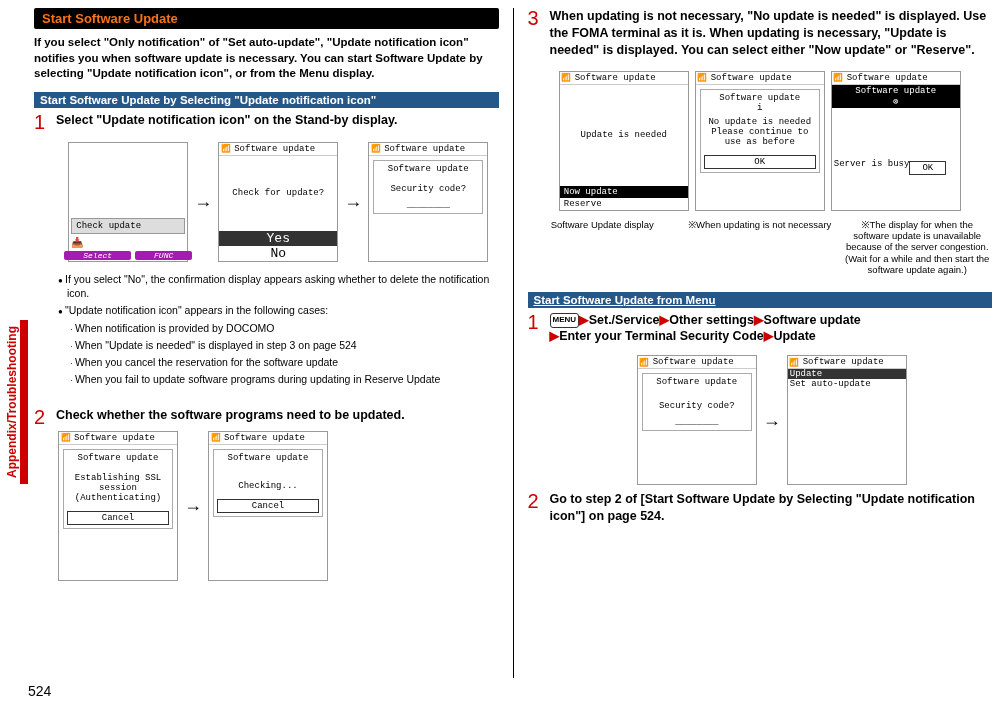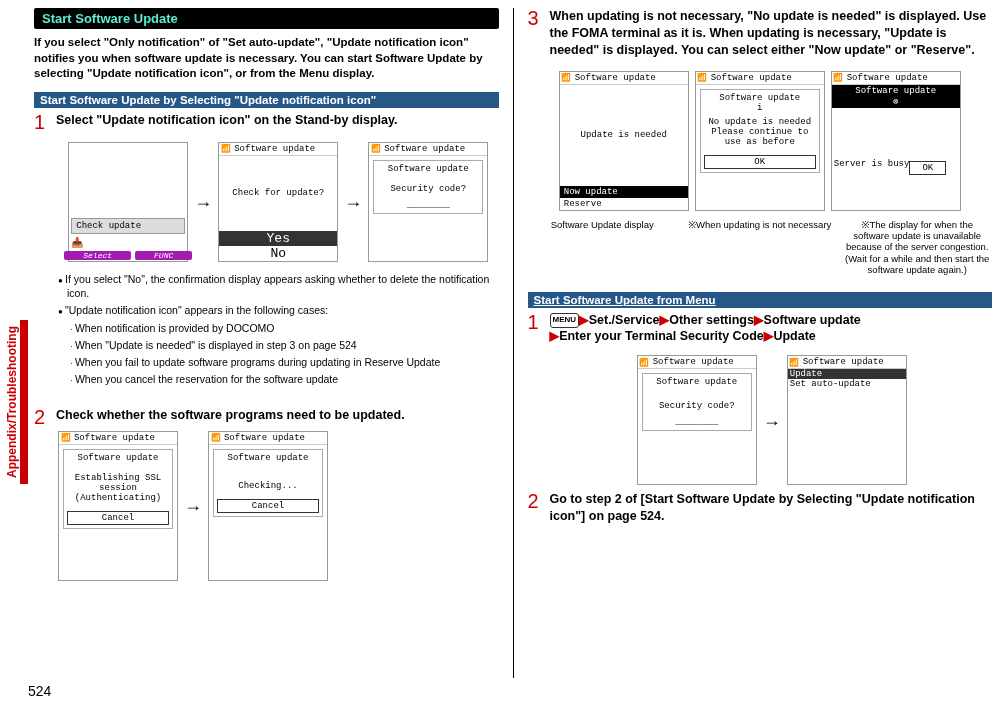--- a/index.html
+++ b/index.html
@@ -1,20 +1,20 @@
 <!DOCTYPE html>
 <html><head>
   <meta charset="utf-8">
   <style>
     * { margin: 0; padding: 0; box-sizing: border-box; }
     body { font-family: Arial, Helvetica, sans-serif; font-size: 11px; color: #000; background: #fff; width: 1004px; height: 701px; position: relative; padding: 8px 12px; }
     .page { display: flex; gap: 12px; height: 670px; }
     .col { flex: 1; display: flex; flex-direction: column; }
     .col-divider { border-left: 1px solid #000; margin: 0 2px; }
-    .black-header { background: #000; color: #5eead4; padding: 3px 8px; font-weight: bold; font-size: 13px; margin-bottom: 6px; border-radius: 2px; }
+    .black-header { background: #000; color: #f97316; padding: 3px 8px; font-weight: bold; font-size: 13px; margin-bottom: 6px; border-radius: 2px; }
     .blue-header { background: #265789; color: #fff; padding: 2px 6px; font-weight: bold; font-size: 11.5px; margin-bottom: 4px; }
     .intro { font-weight: bold; font-size: 11.5px; margin-bottom: 10px; line-height: 1.35; }
     .step { display: flex; gap: 4px; margin-bottom: 4px; align-items: flex-start; }
     .step-num { color: #c00; font-size: 20px; font-weight: 400; font-family: Arial, sans-serif; line-height: 1; width: 18px; flex-shrink: 0; }
     .step-text { font-weight: bold; font-size: 12.5px; line-height: 1.35; }
     .screens-row { display: flex; align-items: center; justify-content: center; gap: 6px; margin: 6px 0 6px 24px; }
     .screen { border: 1px solid #999; width: 120px; height: 120px; background: #fff; font-family: "Courier New", monospace; font-size: 9px; display: flex; flex-direction: column; position: relative; }
     .screen.tall { height: 150px; }
     .screen-title { background: #fff; border-bottom: 1px solid #ccc; padding: 1px 2px; font-size: 9px; display:flex; align-items:center; gap:3px;}
     .ant { font-size: 8px; }
@@ -95,22 +95,22 @@
         </div>
       </div>
     </div>
 
     <ul class="bullets">
       <li>If you select "No", the confirmation display appears asking whether to delete the notification icon.</li>
       <li>"Update notification icon" appears in the following cases:</li>
       <ul class="bullets subbul">
         <li>When notification is provided by DOCOMO</li>
         <li>When "Update is needed" is displayed in step 3 on page 524</li>
+        <li>When you cancel the reservation for the software update</li>
         <li>When you fail to update software programs during updating in Reserve Update</li>
-        <li>When you cancel the reservation for the software update</li>
       </ul>
     </ul>
 
     <div class="step">
       <div class="step-num">2</div>
       <div class="step-text">Check whether the software programs need to be updated.</div>
     </div>
 
     <div style="display:flex;align-items:flex-start;gap:8px;margin-left:24px;">
       <div class="screens-row" style="margin:0;">

